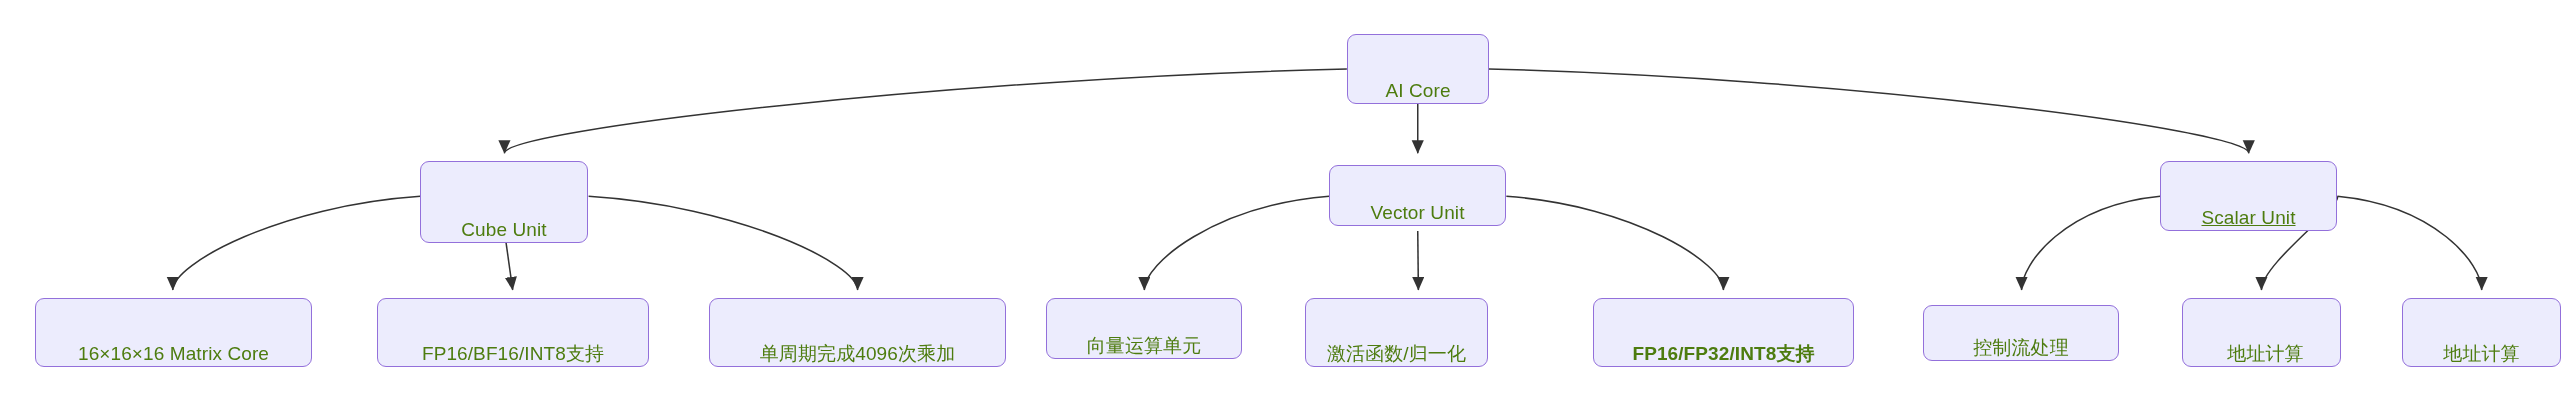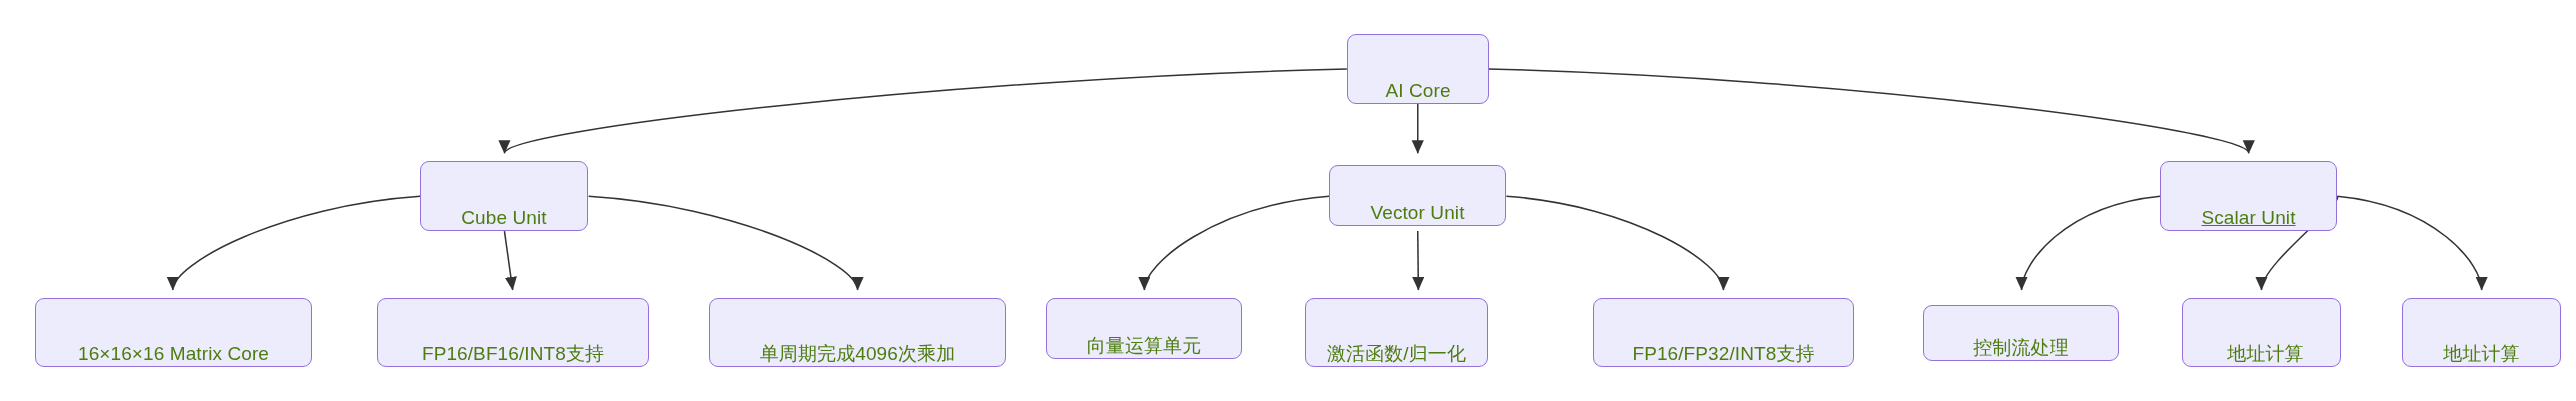--- a/index.html
+++ b/index.html
@@ -68,21 +68,21 @@
         <path d="M 2380 310 C 2582.86 324.8, 2723 416.56, 2723 458" fill="none" stroke="#333333" stroke-width="2.4" marker-end="url(#arrowhead)"></path>
         <path d="M 3413 310 C 3262.22 324.8, 3194 416.56, 3194 458" fill="none" stroke="#333333" stroke-width="2.4" marker-end="url(#arrowhead)"></path>
         <path d="M 3693 310 C 3701.4 324.8, 3573 416.56, 3573 458" fill="none" stroke="#333333" stroke-width="2.4" marker-end="url(#arrowhead)"></path>
         <path d="M 3693 310 C 3847.56 324.8, 3921 416.56, 3921 458" fill="none" stroke="#333333" stroke-width="2.4" marker-end="url(#arrowhead)"></path>
       </g>
   </svg>
   <div id="node-layer">
       <div class="node" style="left: 1347px; top: 34px; width: 142px; height: 70px;">
         <span class="node-label">AI Core</span>
       </div>
-      <div class="node" style="left: 420px; top: 161px; width: 168px; height: 70px;">
+      <div class="node" style="left: 420px; top: 161px; width: 168px; height: 82px;">
         <span class="node-label">Cube Unit</span>
       </div>
       <div class="node" style="left: 1329px; top: 165px; width: 177px; height: 61px;">
         <span class="node-label">Vector Unit</span>
       </div>
       <div class="node" style="left: 2160px; top: 161px; width: 177px; height: 70px; text-decoration: underline;">
         <span class="node-label">Scalar Unit</span>
       </div>
       <div class="node" style="left: 35px; top: 298px; width: 277px; height: 69px;">
         <span class="node-label">16×16×16 Matrix Core</span>
@@ -92,21 +92,21 @@
       </div>
       <div class="node" style="left: 709px; top: 298px; width: 297px; height: 69px;">
         <span class="node-label">单周期完成4096次乘加</span>
       </div>
       <div class="node" style="left: 1046px; top: 298px; width: 196px; height: 61px; font-family: Liberation Serif, serif;">
         <span class="node-label">向量运算单元</span>
       </div>
       <div class="node" style="left: 1305px; top: 298px; width: 183px; height: 69px;">
         <span class="node-label">激活函数/归一化</span>
       </div>
-      <div class="node" style="left: 1593px; top: 298px; width: 261px; height: 69px;">
+      <div class="node" style="left: 1593px; top: 298px; width: 261px; height: 69px; font-weight: bold;">
         <span class="node-label">FP16/FP32/INT8支持</span>
       </div>
       <div class="node" style="left: 1923px; top: 305px; width: 196px; height: 56px;">
         <span class="node-label">控制流处理</span>
       </div>
       <div class="node" style="left: 2182px; top: 298px; width: 159px; height: 69px; padding-left: 8px;">
         <span class="node-label">地址计算</span>
       </div>
       <div class="node" style="left: 2402px; top: 298px; width: 159px; height: 69px;">
         <span class="node-label">地址计算</span>

